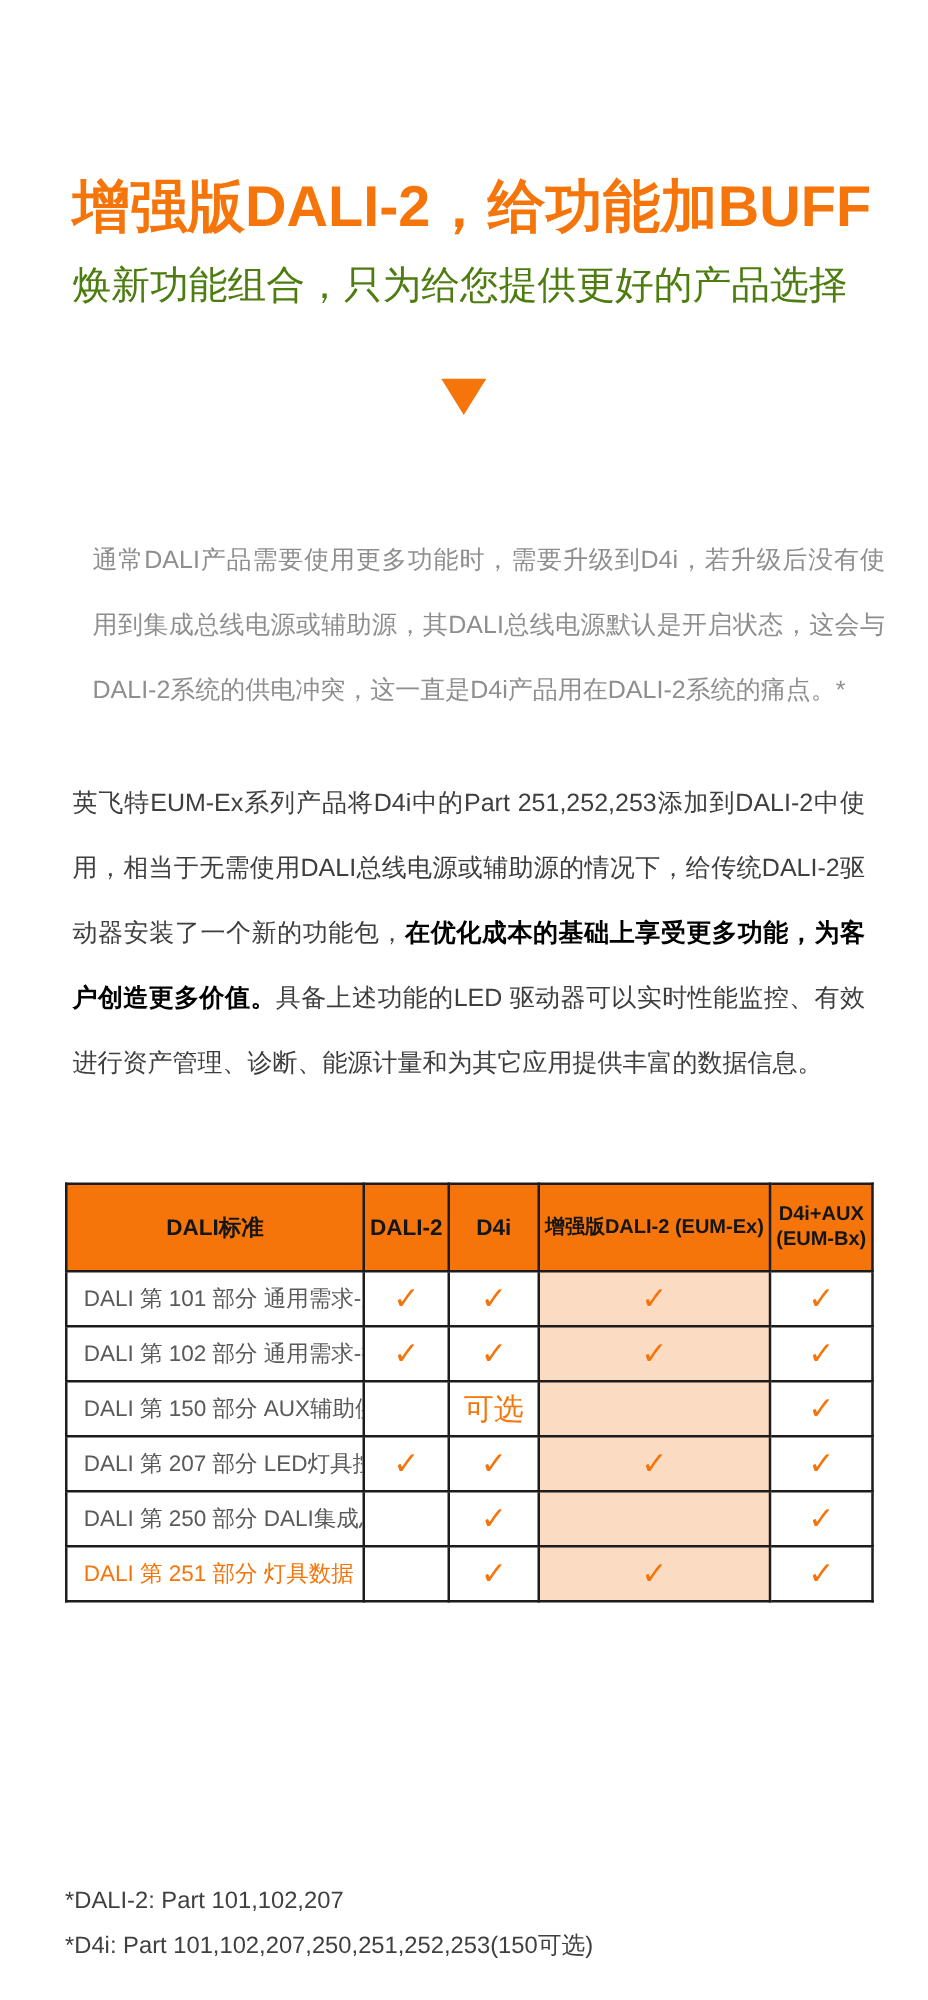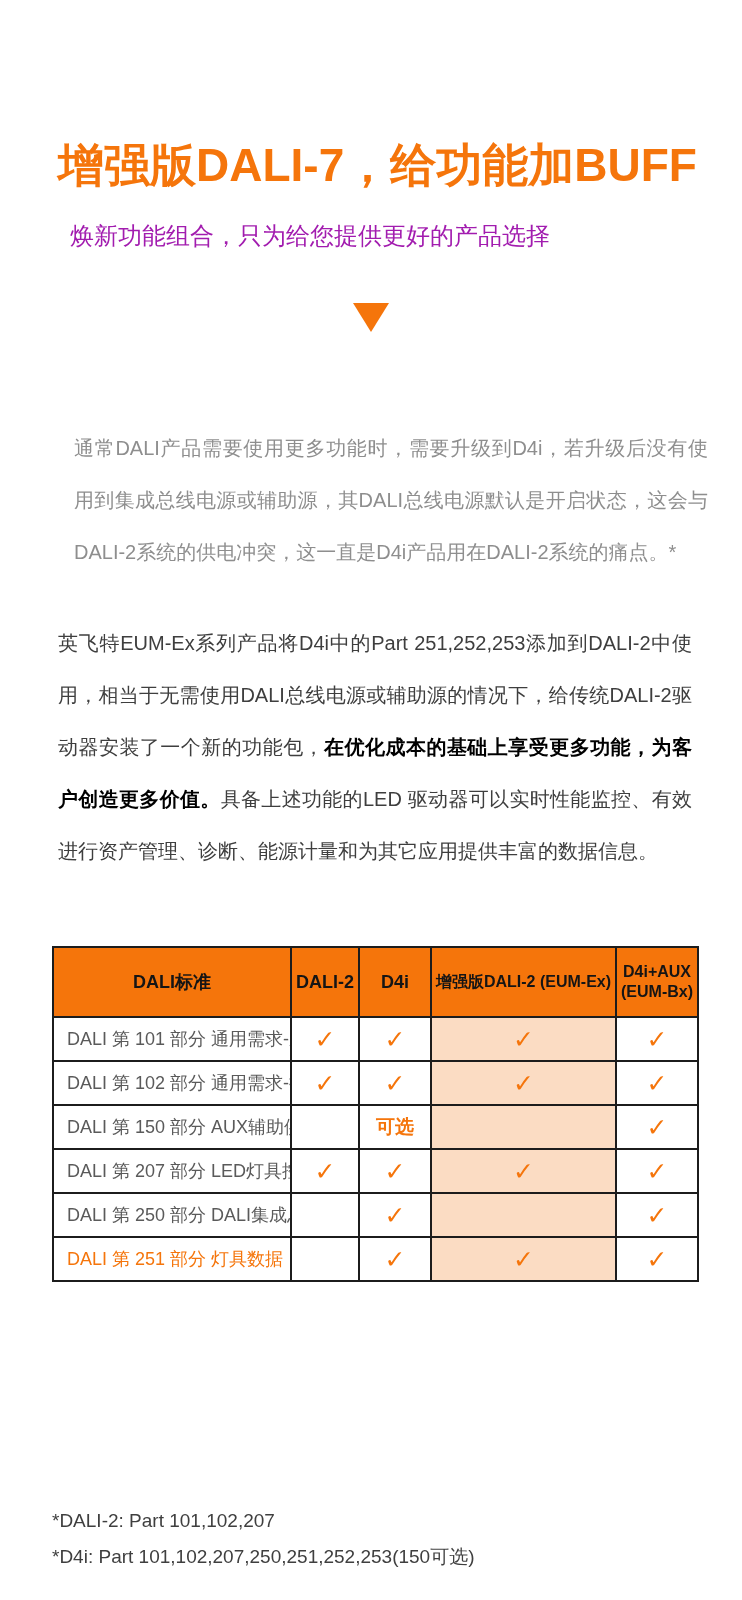--- a/index.html
+++ b/index.html
@@ -13,22 +13,22 @@
     width:742px;height:1600px;position:relative;background:#ffffff;
     font-family:"Liberation Sans","DejaVu Sans",sans-serif;
     overflow:hidden;
   }
   .page-title{
     position:absolute;left:58px;top:138px;width:660px;margin:0;
     font-size:46px;line-height:1.2;font-weight:800;color:var(--accent);
     white-space:nowrap;
   }
   .page-subtitle{
-    position:absolute;left:58px;top:208px;width:660px;margin:12px;
-    font-size:24px;line-height:1.3;font-weight:400;color:#a21caf;
+    position:absolute;left:58px;top:208px;width:660px;margin:0;
+    font-size:31px;line-height:1.3;font-weight:400;color:#4d7c0f;
     white-space:nowrap;
   }
   .down-triangle{
     position:absolute;left:353px;top:303px;width:0;height:0;
     border-left:18px solid transparent;border-right:18px solid transparent;
     border-top:29px solid var(--accent);
   }
   .intro-paragraph{
     position:absolute;left:58px;top:406px;width:634px;margin:16px;
     font-size:20px;line-height:52px;color:#8E8E8E;text-align:justify;
@@ -53,32 +53,32 @@
   table.dali td{height:44px;}
   td.row-label{
     font-size:18px;color:#5A5A5A;text-align:left;padding-left:13px;
     white-space:nowrap;overflow:hidden;
   }
   td.row-label.hl{color:var(--accent);}
   td.cell{
     text-align:center;color:var(--accent);
     font-size:25px;font-weight:400;padding:0;
   }
-  td.cell.text-cell{font-size:19px;font-weight:700;margin-left:24px;}
+  td.cell.text-cell{font-size:24px;font-weight:400;margin-left:24px;}
   td.cell.peach{background:var(--peach);}
   .footnotes{
     position:absolute;left:52px;top:1503px;
     font-size:19px;line-height:36px;color:#3F3F3F;
   }
   .footnotes div{white-space:nowrap;}
 </style>
 </head>
 <body>
 
-<h1 class="page-title">增强版DALI-7，给功能加BUFF</h1>
+<h1 class="page-title">增强版DALI-2，给功能加BUFF</h1>
 <h2 class="page-subtitle">焕新功能组合，只为给您提供更好的产品选择</h2>
 <div class="down-triangle"></div>
 
 <p class="intro-paragraph"><span>通常DALI产品需要使用更多功能时，需要升级到D4i，若升级后没有使用到集成总线电源或辅助源，其DALI总线电源默认是开启状态，这会与DALI-2系统的供电冲突，这一直是D4i产品用在DALI-2系统的痛点。*</span></p>
 
 <p class="body-paragraph"><span>英飞特EUM-Ex系列产品将D4i中的Part 251,252,253添加到DALI-2中使用，相当于无需使用DALI总线电源或辅助源的情况下，给传统DALI-2驱动器安装了一个新的功能包，</span><strong>在优化成本的基础上享受更多功能，为客户创造更多价值。</strong><span>具备上述功能的LED 驱动器可以实时性能监控、有效进行资产管理、诊断、能源计量和为其它应用提供丰富的数据信息。</span></p>
 
 <table class="dali">
   <colgroup>
     <col style="width:238px">

